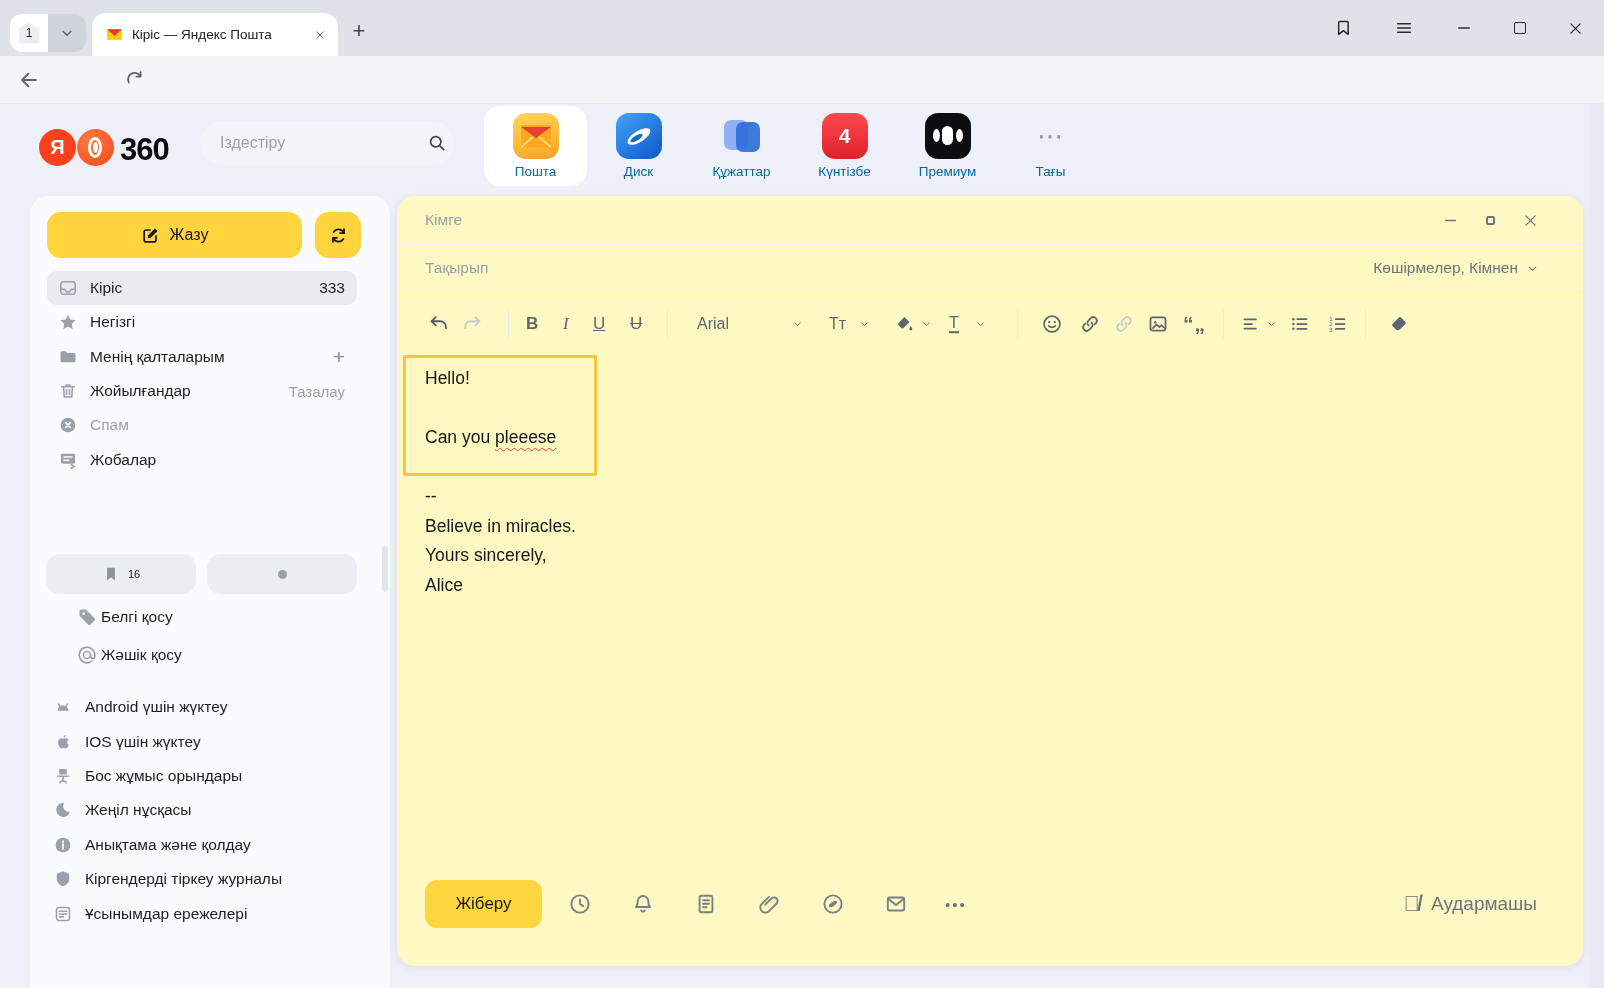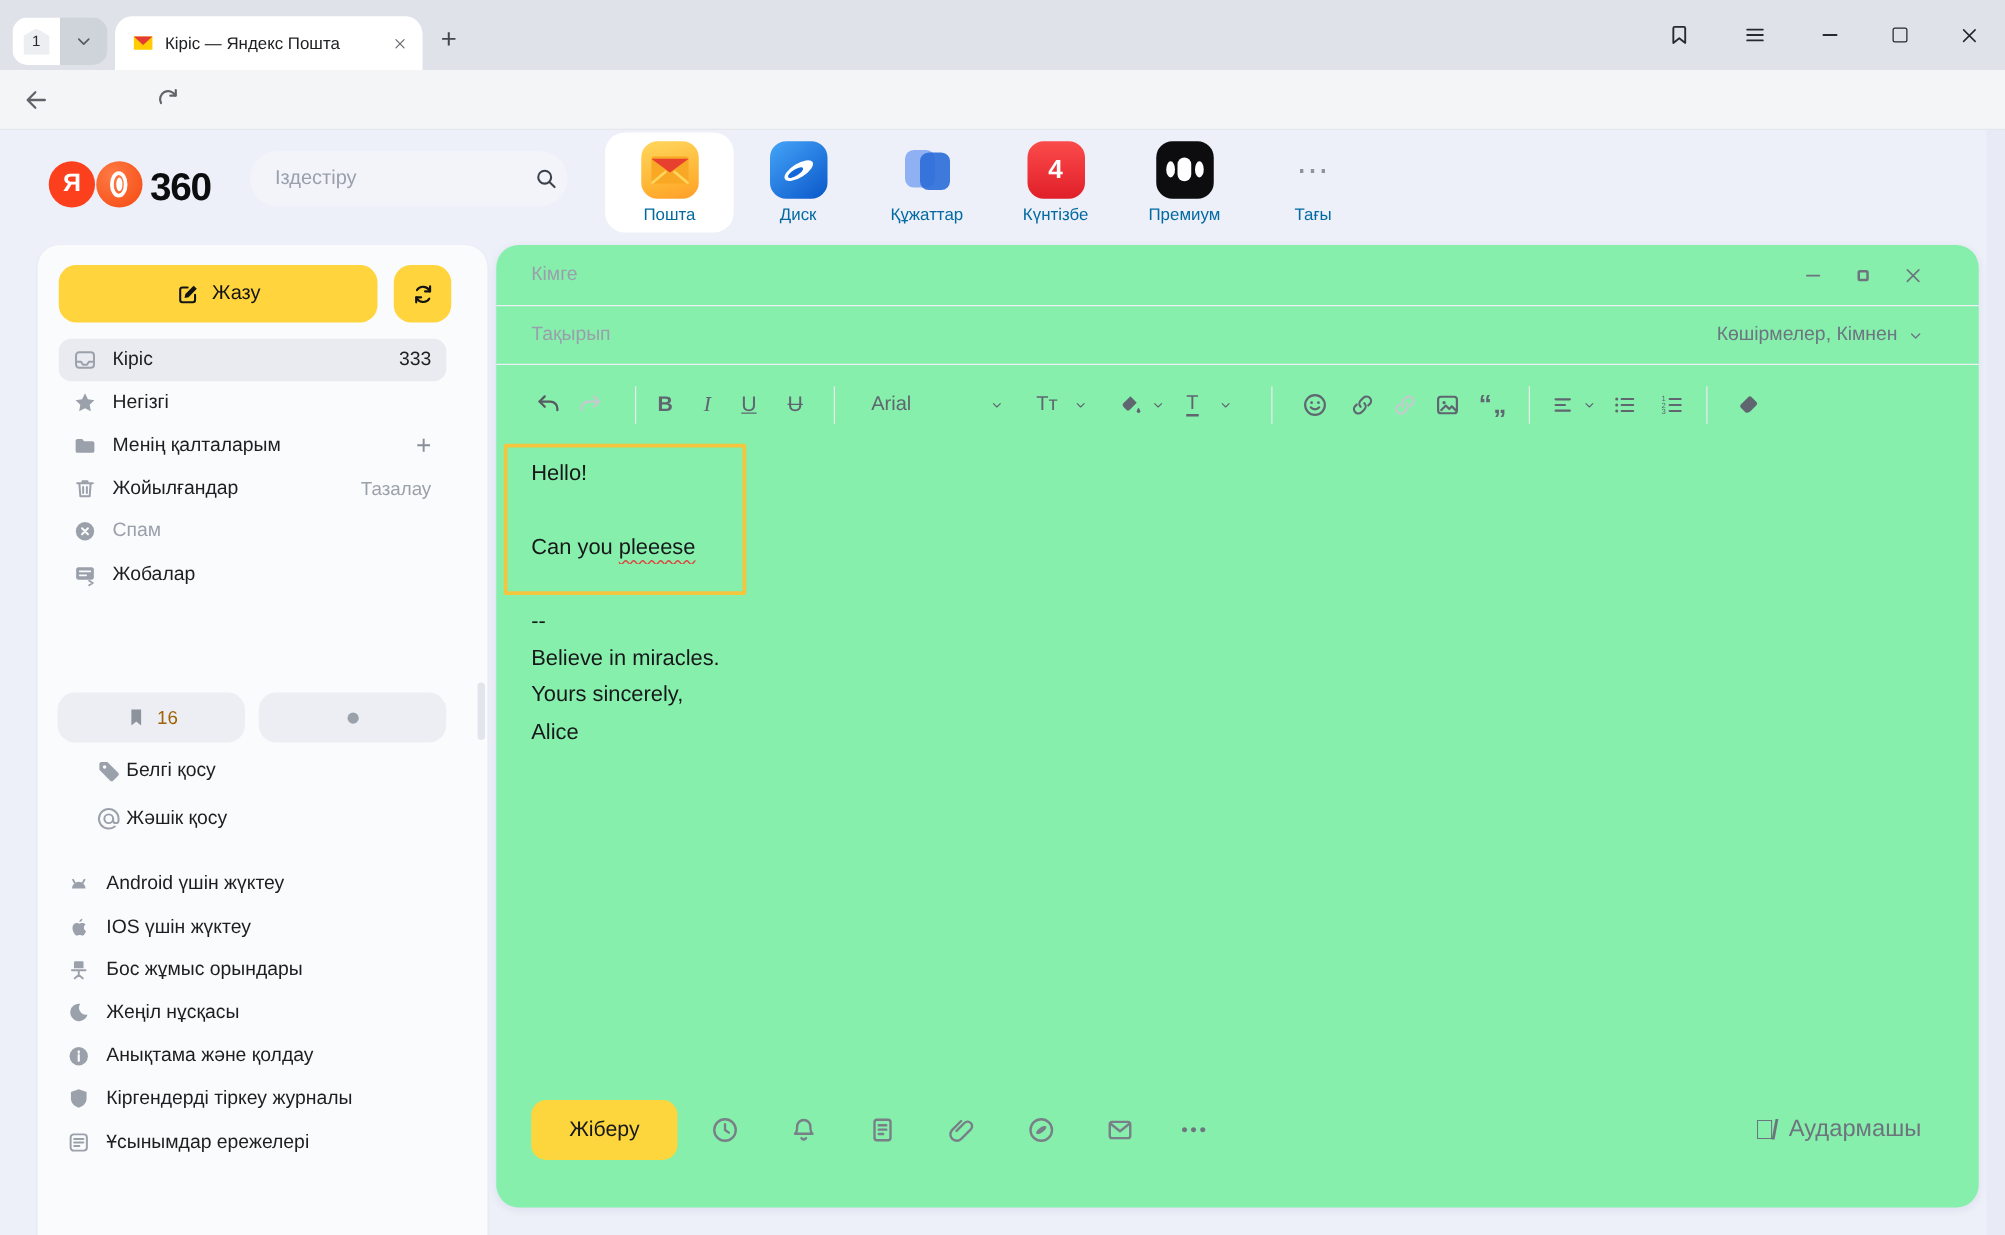--- a/index.html
+++ b/index.html
@@ -80,32 +80,32 @@
 .frow{height:34.3px;display:flex;align-items:center;padding:0 12px 0 11px;border-radius:10px;gap:12px}
 .frow.active{background:#e9ebf1}
 .ficon{color:#9ba1aa;width:20px;height:20px}
 .flabel{font-size:15.5px;color:#1d1e20;flex:1;white-space:nowrap}
 .flabel.muted{color:#9ba1aa}
 .fright{font-size:15px;color:#9ba1aa}
 .fplus{font-size:21px;color:#8a9099;line-height:1}
 .fcount{font-size:15.5px;color:#1d1e20}
 .pillrow{position:absolute;left:16px;top:358px;display:flex;gap:11px}
 .pill{width:150px;height:40px;background:#eceef3;border-radius:14px;display:flex;align-items:center;justify-content:center;gap:8px}
-.pillnum{font-size:15px;color:#a16207}
+.pillnum{font-size:11px;color:#0f172a}
 .pilldot{width:9px;height:9px;border-radius:50%;background:#9ba1aa}
 .addlist{position:absolute;left:17px;top:402px;width:310px}
 .arow{height:38px;display:flex;align-items:center;padding-left:30px;gap:4px}
 .footlist{position:absolute;left:17px;top:494px;width:320px}
 .strow{height:34.4px;display:flex;align-items:center;padding-left:6px;gap:12px}
 .kzflag{width:20px;height:15px;border-radius:3px;background:#17c7c0;position:relative;flex:none}
 .kzflag i{position:absolute;left:7px;top:4px;width:7px;height:7px;border-radius:50%;background:#ffe14d;display:block}
 .sbthumb{position:absolute;right:2px;top:350px;width:6px;height:46px;border-radius:3px;background:#e2e5eb}
 
 
-.compose{position:absolute;left:397px;top:196px;width:1186px;height:770px;background:#86efac;border-radius:18px;box-shadow:0 2px 8px rgba(20,30,60,.07)}
+.compose{position:absolute;left:397px;top:196px;width:1186px;height:770px;background:#fef9c3;border-radius:18px;box-shadow:0 2px 8px rgba(20,30,60,.07)}
 .torow{position:absolute;left:0;top:0;width:100%;height:49px;border-bottom:1px solid #eef0f3;display:flex;align-items:center;padding:0 44px 0 28px}
 .torow input{flex:1;font-size:15.5px}
 .cwctl{display:flex;align-items:center;gap:27px;color:#6e747d}
 .cwsquare{width:9px;height:9px;border:2px solid #6e747d;border-radius:2px}
 .subjrow{position:absolute;left:0;top:49px;width:100%;height:47px;border-bottom:1px solid #eef0f3;display:flex;align-items:center;padding:0 44px 0 28px}
 .subjrow input{flex:1;font-size:15.5px}
 .ccfrom{display:flex;align-items:center;gap:8px;color:#6d7580;font-size:15.5px}
 .fmtbar{position:absolute;left:0;top:96px;width:100%;height:63px}
 .fi{position:absolute;top:50%;transform:translateY(-50%);color:#5f6670;display:flex;align-items:center}
 .fsep{position:absolute;top:50%;transform:translateY(-50%);width:1px;height:30px;background:#e8eaed}

